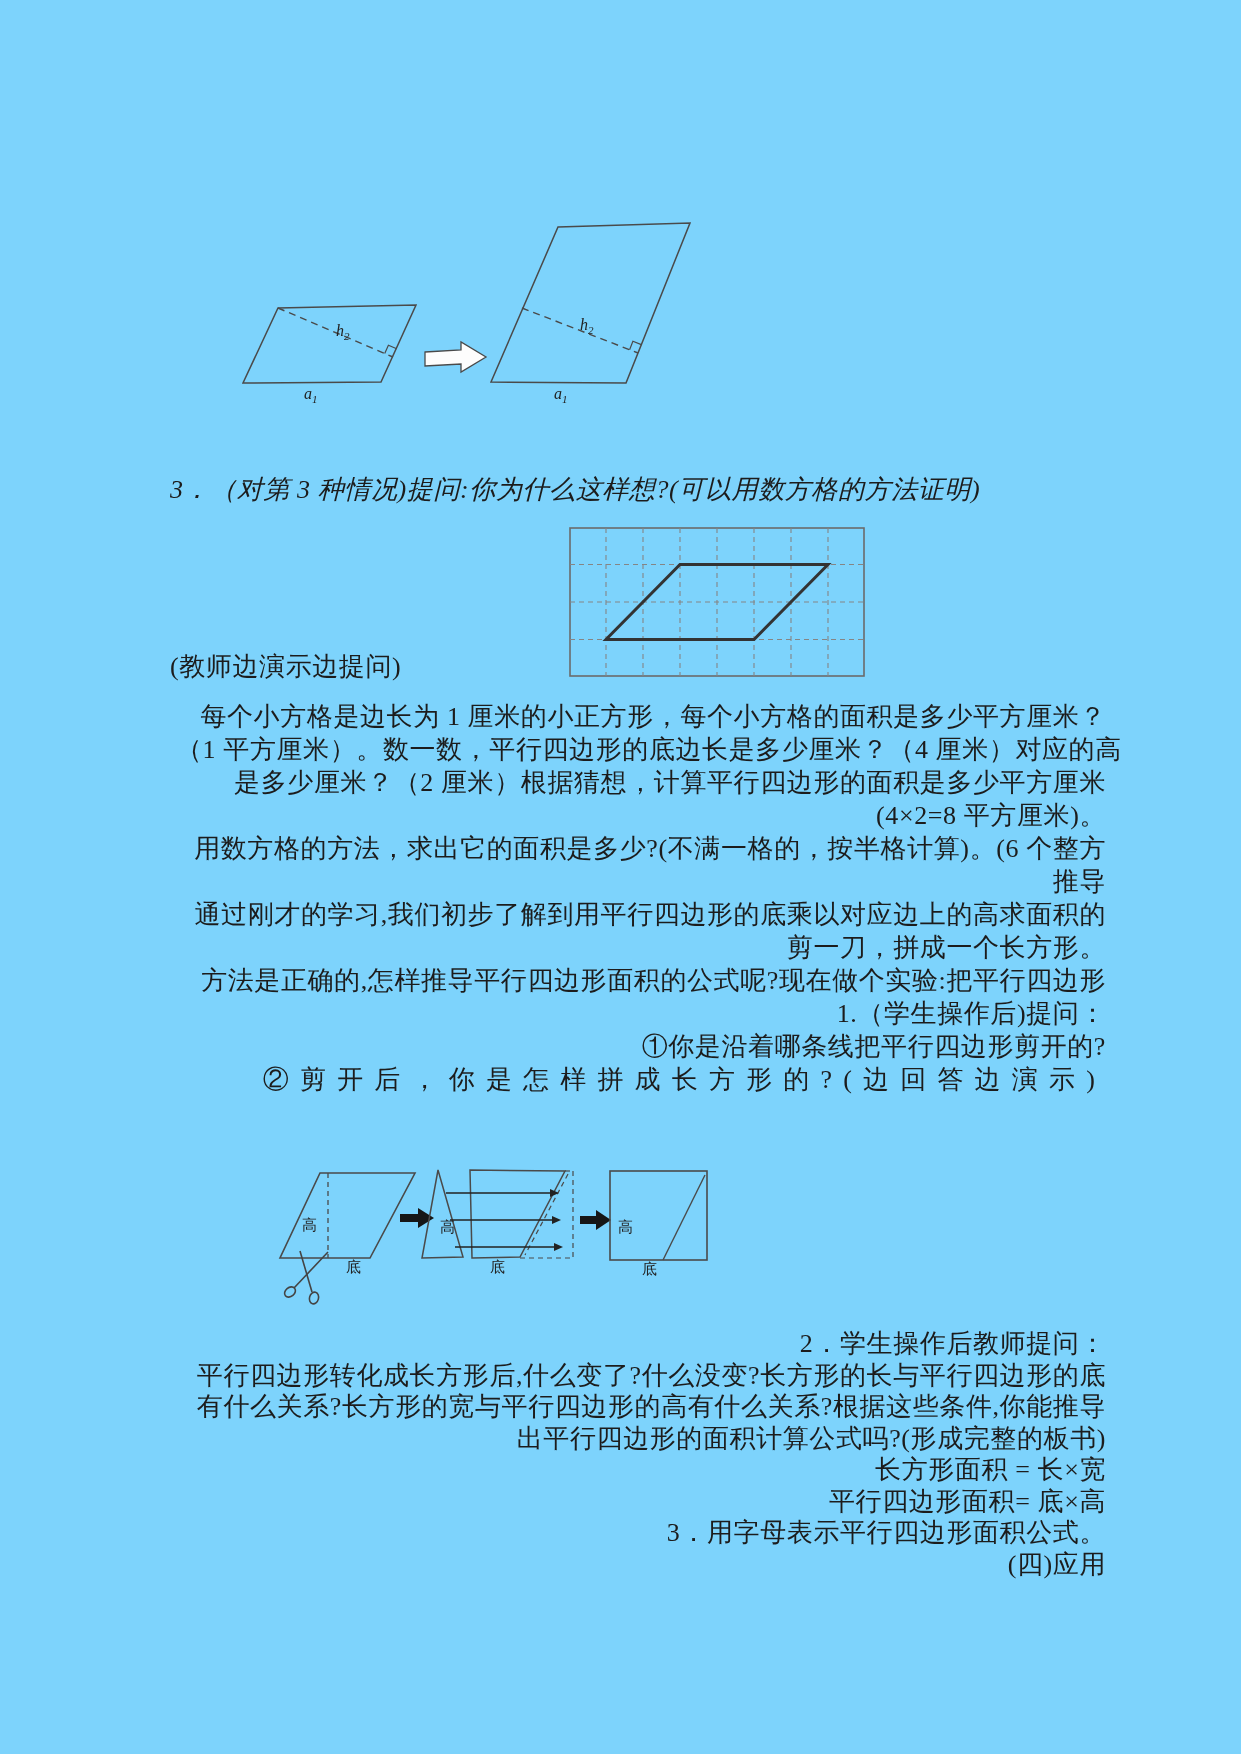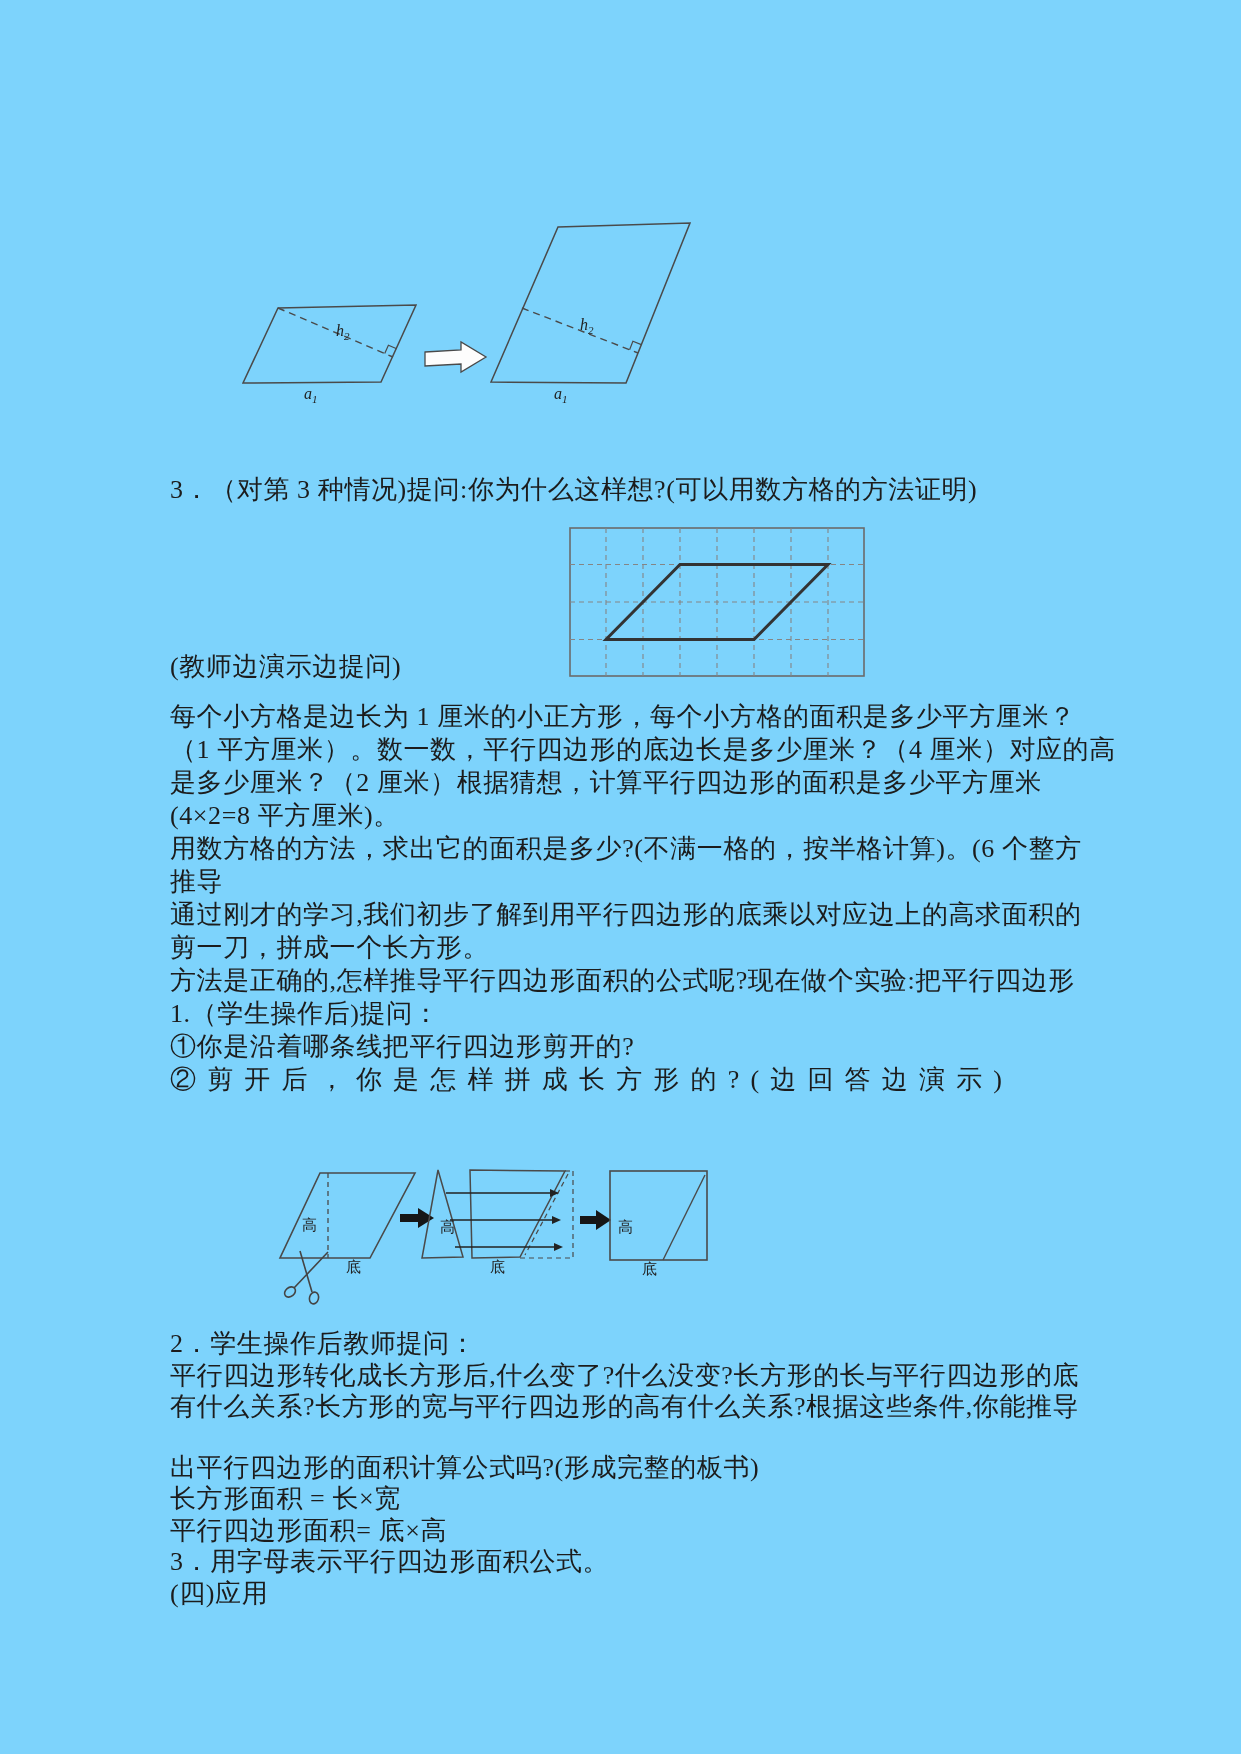--- a/index.html
+++ b/index.html
@@ -13,21 +13,21 @@
     overflow:hidden;
   }
   .abs{position:absolute;}
   .textline{
     white-space:pre;
     font-size:26px;
     letter-spacing:0.6px;
     line-height:33px;
     color:#1c1c1c;
   }
-  .block{position:absolute;left:170px;}
+  .block{position:absolute;left:176px;text-align:right;}
   .block .textline{display:block;}
   .spread{letter-spacing:0.43em;}
   svg text{font-family:"Liberation Serif","DejaVu Serif",serif;fill:#222;}
   .figlabel{font-size:15px;}
 </style>
 </head>
 <body>
 
 <div id="page">
 
@@ -41,21 +41,21 @@
 
     <polygon points="197,157 233,155 233,147 258,162 233,177 233,169 197,171" fill="#fdfdfd" stroke="#4a4a4a" stroke-width="1.3"></polygon>
 
     <polygon points="330,32 462,28 398,188 263,187" fill="none" stroke="#4a4a4a" stroke-width="1.5"></polygon>
     <line x1="294" y1="113" x2="410" y2="158" stroke="#4a4a4a" stroke-width="1.4" stroke-dasharray="7,5"></line>
     <polyline points="401.6,154.7 404.9,146.3 413.3,149.6" fill="none" stroke="#4a4a4a" stroke-width="1.2"></polyline>
     <text x="352" y="135" font-size="16" font-style="italic"><tspan>h</tspan><tspan font-size="11" dy="4">2</tspan></text>
     <text x="326" y="204" font-size="16" font-style="italic"><tspan>a</tspan><tspan font-size="11" dy="4">1</tspan></text>
   </svg>
 
-  <div class="abs textline" style="left:170px;top:473px;">3．（对第 3 种情况)提问:你为什么这样想?(可以用数方格的方法证明)</div>
+  <div class="abs textline" style="left:170px;top:473px;font-style:italic;">3．（对第 3 种情况)提问:你为什么这样想?(可以用数方格的方法证明)</div>
 
   <svg class="abs" style="left:569px;top:527px;" width="296" height="150" viewBox="0 0 296 150">
     <rect x="1" y="1" width="294" height="148" fill="none" stroke="#6b6b6b" stroke-width="1.6"></rect>
     <g stroke="#858585" stroke-width="1.1" stroke-dasharray="5,4">
       <line x1="37" y1="1" x2="37" y2="149"></line>
         <line x1="74" y1="1" x2="74" y2="149"></line>
       <line x1="111" y1="1" x2="111" y2="149"></line>
         <line x1="148" y1="1" x2="148" y2="149"></line>
       <line x1="185" y1="1" x2="185" y2="149"></line>
         <line x1="222" y1="1" x2="222" y2="149"></line>
@@ -123,20 +123,20 @@
     <rect x="360" y="3" width="97" height="89" fill="none" stroke="#4a4a4a" stroke-width="1.6"></rect>
     <line x1="413" y1="92" x2="455" y2="7" stroke="#4a4a4a" stroke-width="1.4"></line>
     <text x="368" y="64" class="figlabel">高</text>
     <text x="392" y="106" class="figlabel">底</text>
   </svg>
 
   <div class="block" style="top:1328px;width:930px;">
     <span class="textline" style="line-height:31.5px;">2．学生操作后教师提问：</span>
     <span class="textline" style="line-height:31.5px;">平行四边形转化成长方形后,什么变了?什么没变?长方形的长与平行四边形的底</span>
     <span class="textline" style="line-height:31.5px;">有什么关系?长方形的宽与平行四边形的高有什么关系?根据这些条件,你能推导</span>
-    <span class="textline" style="line-height:31.5px;margin-top:29px;">出平行四边形的面积计算公式吗?(形成完整的板书)</span>
+    <span class="textline" style="line-height:31.5px;">出平行四边形的面积计算公式吗?(形成完整的板书)</span>
     <span class="textline" style="line-height:31.5px;">长方形面积 = 长×宽</span>
     <span class="textline" style="line-height:31.5px;">平行四边形面积= 底×高</span>
     <span class="textline" style="line-height:31.5px;">3．用字母表示平行四边形面积公式。</span>
     <span class="textline" style="line-height:31.5px;">(四)应用</span>
   </div>
 
 </div>
 
 </body></html>

